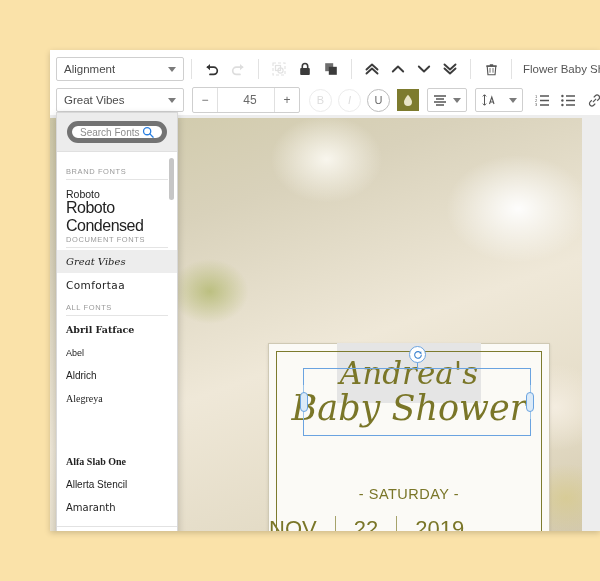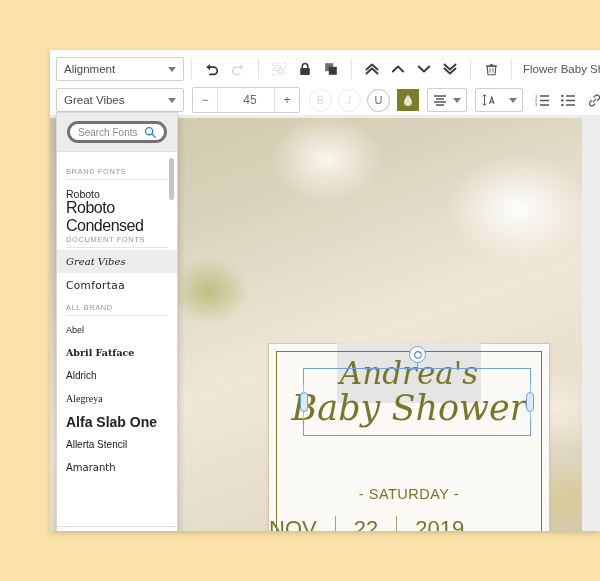--- a/index.html
+++ b/index.html
@@ -88,35 +88,35 @@
   .rot{position:absolute;left:50%;top:-23px;margin-left:-8px;width:15px;height:15px;border-radius:50%;background:#fff;border:1px solid #6aa3e0;display:flex;align-items:center;justify-content:center;}
   .rotstem{position:absolute;left:50%;top:-8px;width:1px;height:9px;background:#6aa3e0;}
   .hnd{position:absolute;top:50%;margin-top:-10px;width:8px;height:20px;border-radius:4px;background:#dbeaf8;border:1px solid #6aa3e0;box-sizing:border-box;}
   .hnd.l{left:-4px;} .hnd.r{right:-4px;}
   .hline{position:absolute;top:50%;width:1px;height:34px;background:#9cc4ea;}
   .hline.l{left:-1px;margin-top:-17px;} .hline.r{right:-1px;margin-top:-17px;}
 
   
   .fpanel{position:absolute;left:6px;top:62px;width:122px;height:450px;background:#fff;border:1px solid #d8d8d8;box-shadow:0 3px 8px rgba(0,0,0,.2);box-sizing:border-box;display:flex;flex-direction:column;}
   .fsearchwrap{height:38px;background:#ececec;display:flex;align-items:center;justify-content:center;flex:none;border-bottom:1px solid #e0e0e0;}
-  .fsearch{width:100px;height:22px;border:3px solid #737373;border-radius:11px;background:#fff;display:flex;align-items:center;padding:0 8px;box-sizing:border-box;}
+  .fsearch{width:100px;height:22px;border:5px solid #737373;border-radius:11px;background:#fff;display:flex;align-items:center;padding:0 8px;box-sizing:border-box;}
   .fsearch span{font-size:10px;color:#8c8c8c;flex:1;}
   .flist{flex:1;overflow:hidden;position:relative;padding-top:8px;}
   .fgroup{font-size:7.5px;color:#9a9a9a;letter-spacing:.6px;margin:7px 9px 2px;padding-bottom:3px;border-bottom:1px solid #e4e4e4;}
   .fitem{height:23px;display:flex;align-items:center;padding:0 9px;font-size:10px;color:#222;cursor:pointer;}
   .fitem.active{background:#ededed;}
   .f-roboto{font-family:"Liberation Sans",sans-serif;font-size:10.5px;}
   .f-robotoc{font-family:"Liberation Sans",sans-serif;font-size:16px;letter-spacing:-.5px;}
   .f-great{font-family:"DejaVu Serif",serif;font-style:italic;font-size:10px;}
   .f-comfortaa{font-family:"DejaVu Sans",sans-serif;font-size:10.5px;letter-spacing:.4px;}
   .f-abel{font-family:"Liberation Sans",sans-serif;font-size:9px;}
   .f-abril{font-family:"DejaVu Serif",serif;font-weight:bold;font-size:9.5px;}
   .f-aldrich{font-family:"Liberation Sans",sans-serif;font-size:10px;}
   .f-alegreya{font-family:"Liberation Serif",serif;font-size:10px;}
-  .f-alfa{font-family:Liberation Sans, sans-serif;font-weight:bold;font-size:14px;}
+  .f-alfa{font-family:Liberation Serif, serif;font-weight:bold;font-size:10px;margin-top:40px;}
   .f-allerta{font-family:"Liberation Sans",sans-serif;font-size:10px;}
   .f-amaranth{font-family:"DejaVu Sans",sans-serif;font-size:10px;}
   .fscroll{position:absolute;right:3px;top:6px;width:5px;height:42px;border-radius:3px;background:#c6c6c6;}
   .fupload{height:34px;flex:none;border-top:1px solid #e2e2e2;display:flex;align-items:center;padding-left:10px;font-size:10.5px;font-weight:bold;color:#2a7fe0;cursor:pointer;}
 </style>
 </head>
 <body>
 
 <div class="app">
 
@@ -318,23 +318,23 @@
     </div>
 
     <div class="flist" id="font-list">
       <div class="fscroll"></div>
     <div class="fgroup">BRAND FONTS</div>
         <div class="fitem f-roboto">Roboto</div>
         <div class="fitem f-robotoc">Roboto Condensed</div>
         <div class="fgroup">DOCUMENT FONTS</div>
         <div class="fitem f-great active">Great Vibes</div>
         <div class="fitem f-comfortaa">Comfortaa</div>
-        <div class="fgroup">ALL BRAND</div>
+        <div class="fgroup">ALL FONTS</div>
+        <div class="fitem f-abril">Abril Fatface</div>
         <div class="fitem f-abel">Abel</div>
-        <div class="fitem f-abril">Abril Fatface</div>
         <div class="fitem f-aldrich">Aldrich</div>
         <div class="fitem f-alegreya">Alegreya</div>
         <div class="fitem f-alfa">Alfa Slab One</div>
         <div class="fitem f-allerta">Allerta Stencil</div>
         <div class="fitem f-amaranth">Amaranth</div>
       </div>
 
     <div class="fupload">+ Upload new font</div>
   </div>
 

